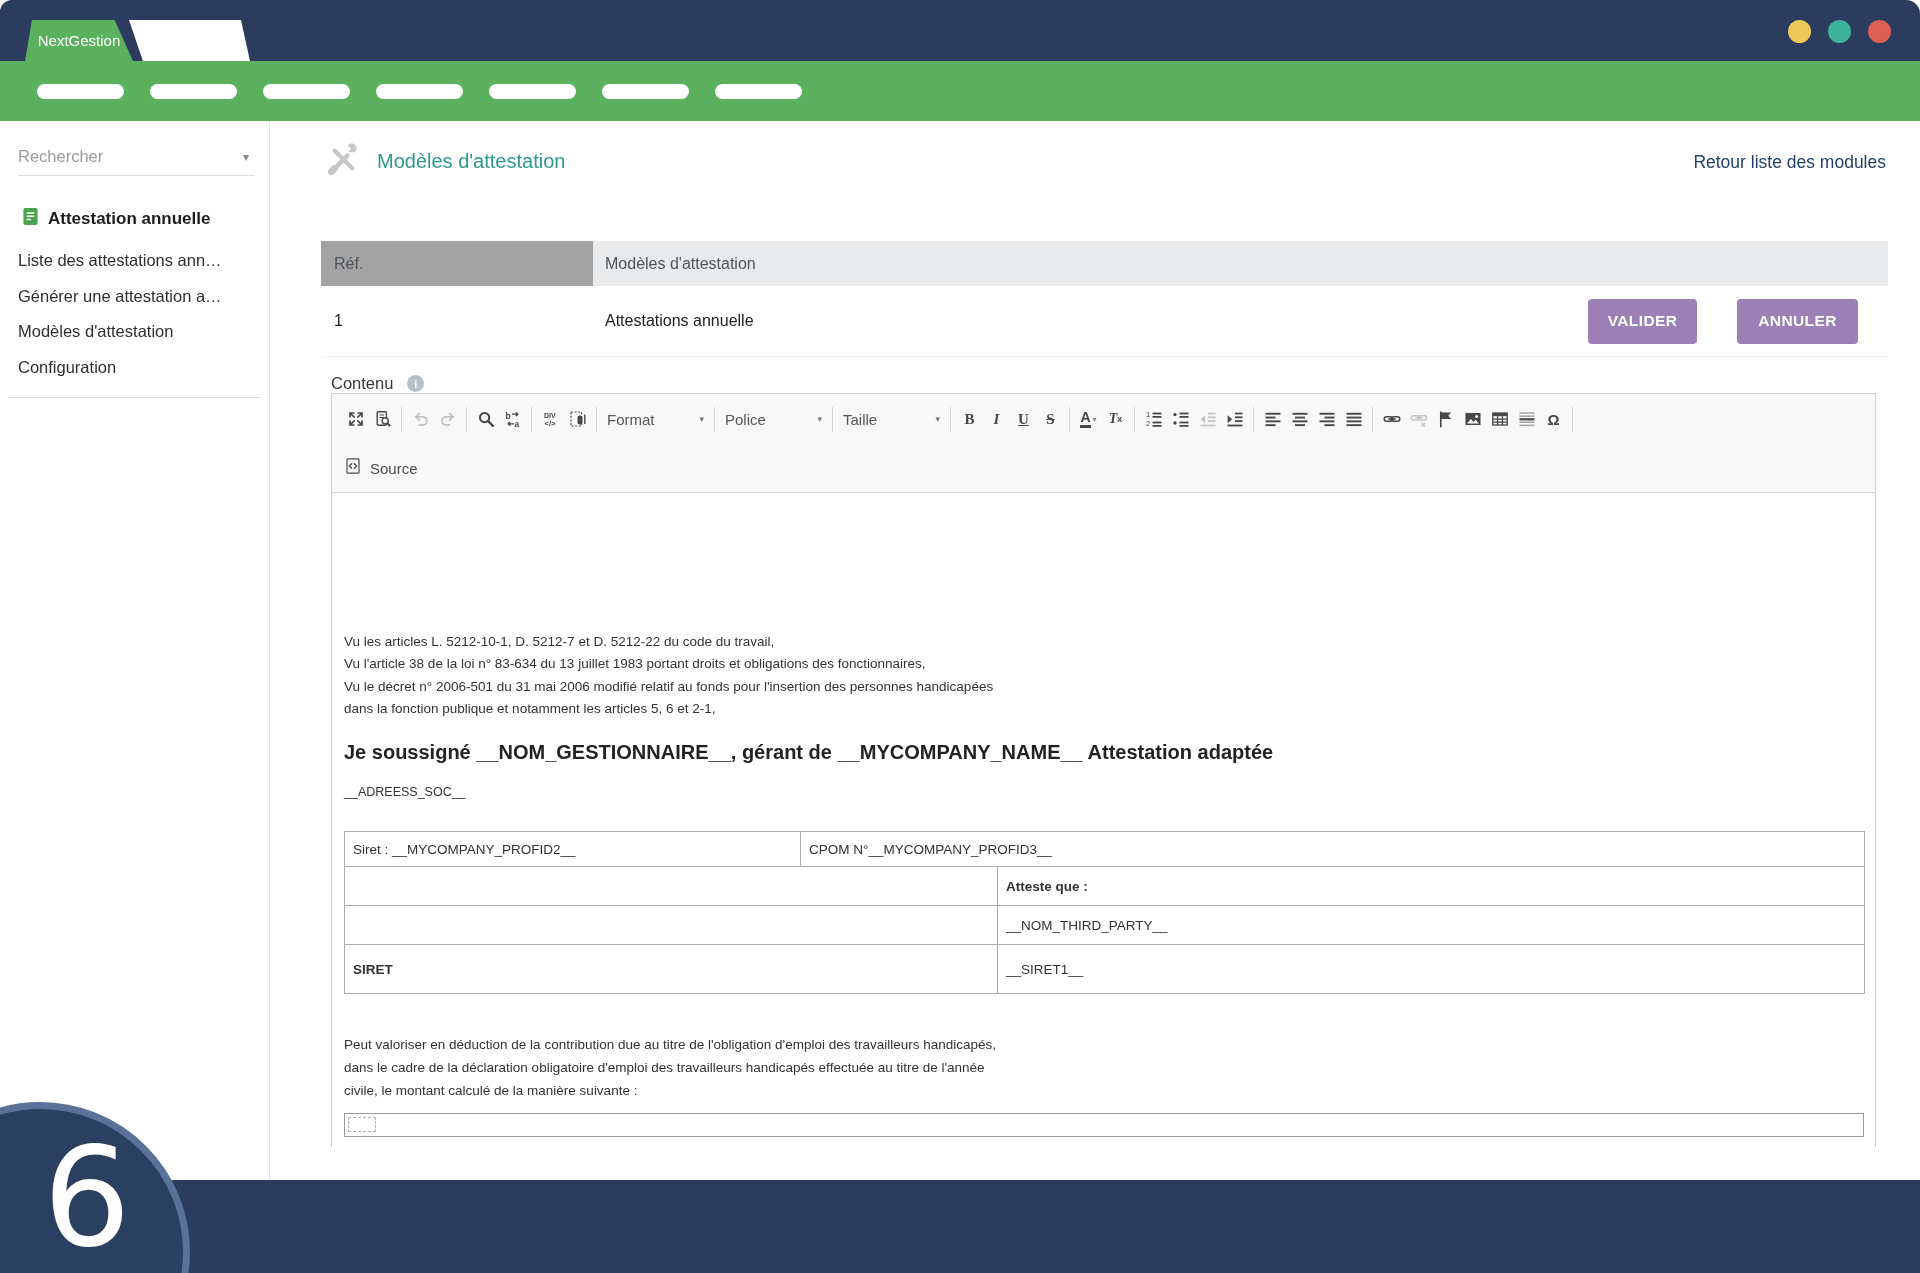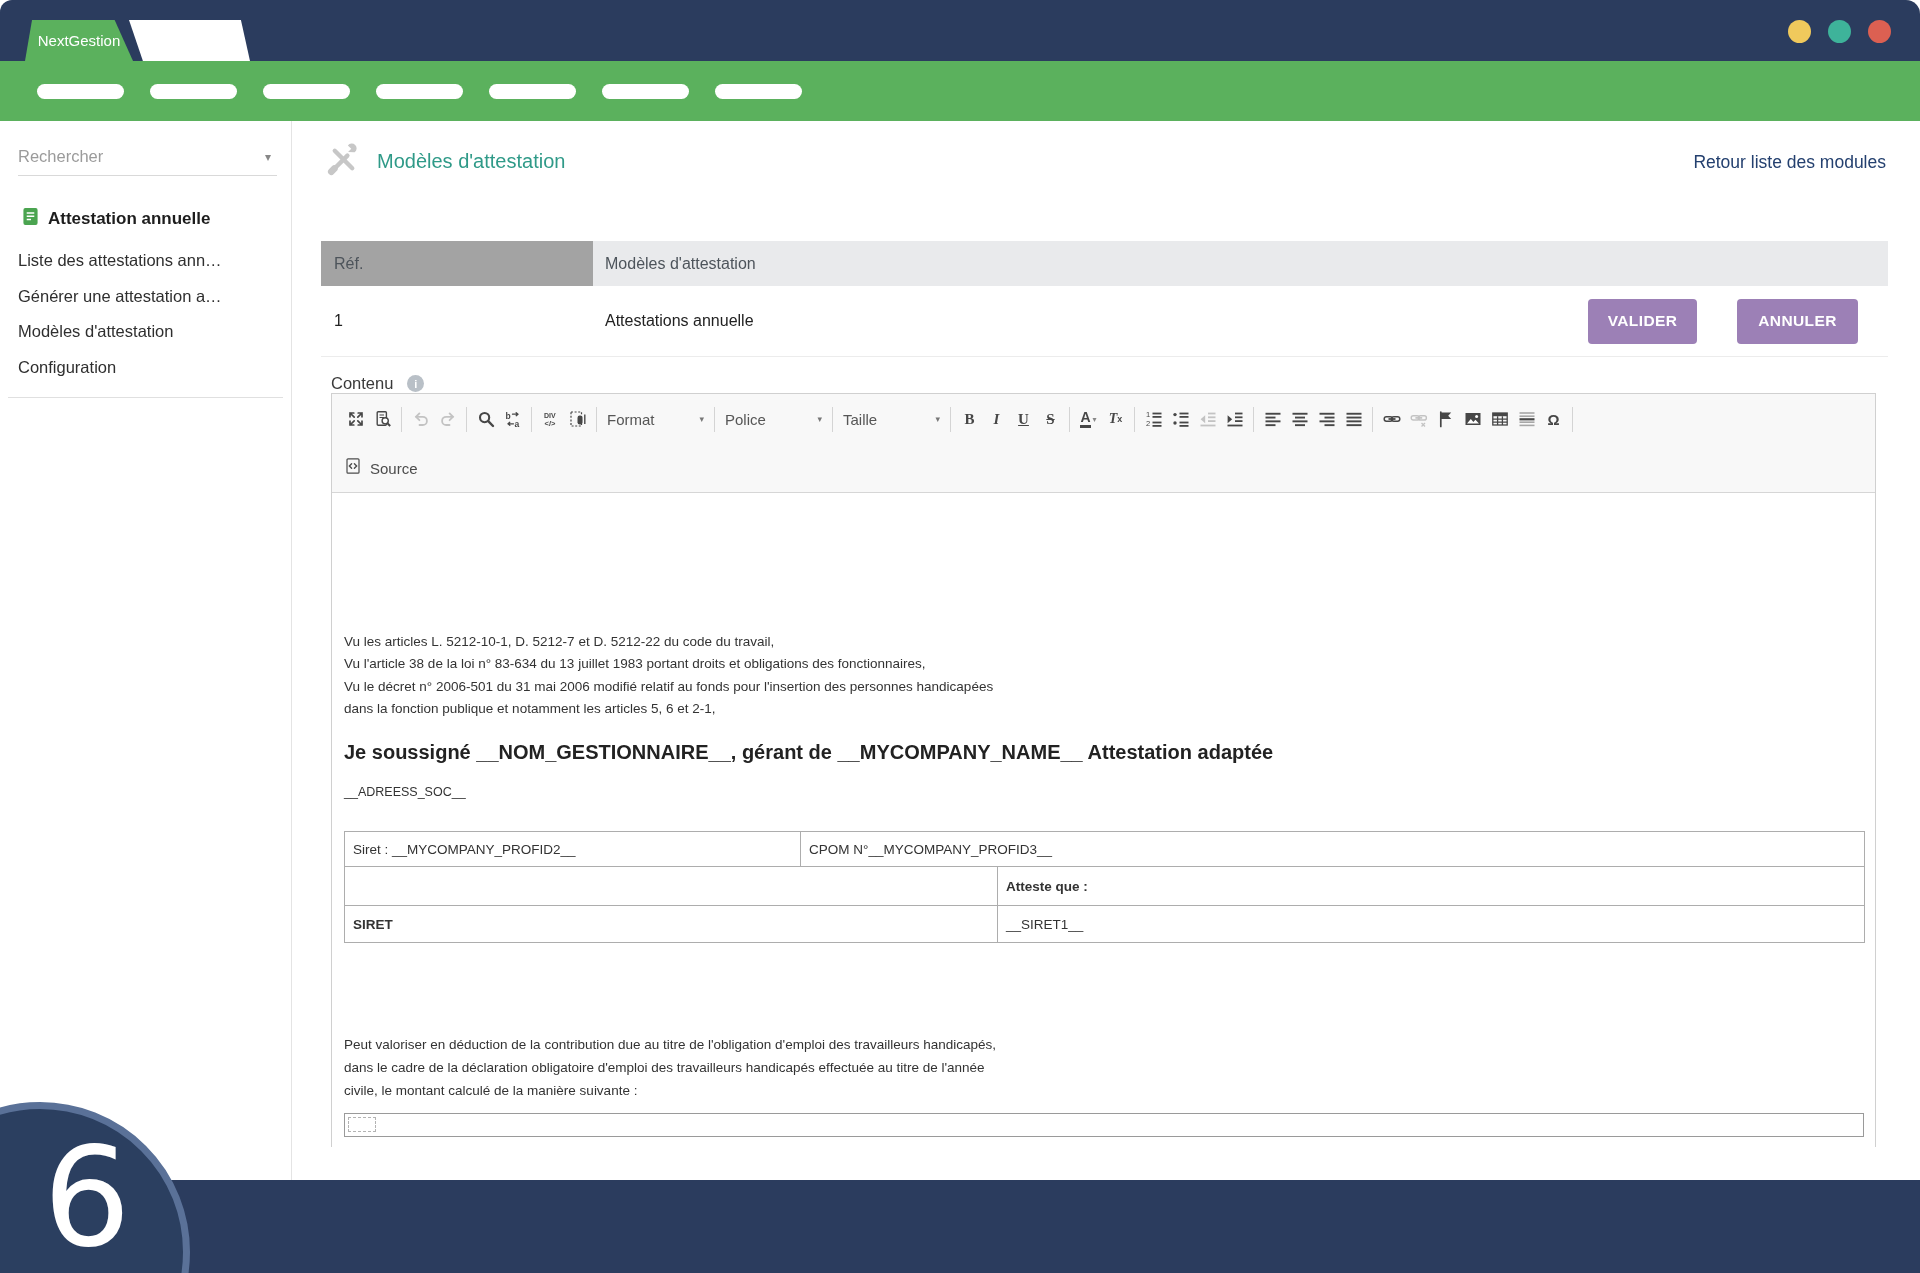--- a/index.html
+++ b/index.html
@@ -17,21 +17,21 @@
              clip-path:polygon(0 0,92.5% 0,100% 100%,11.5% 100%);}
   .traffic{position:absolute;left:1788px;top:20px;display:flex;gap:17px;}
   .dot{width:23px;height:23px;border-radius:50%;display:inline-block;}
 
   
   .navbar{position:absolute;left:0;top:61px;width:1920px;height:60px;background:#5bb15d;
           display:flex;align-items:center;padding-left:37px;gap:26px;box-sizing:border-box;}
   .pill{width:87px;height:15px;border-radius:8px;background:#fff;flex:0 0 auto;}
 
   
-  .sidebar{position:absolute;left:0;top:121px;width:292px;height:1059px;background:#fff;
+  .sidebar{position:absolute;left:0;top:121px;width:270px;height:1059px;background:#fff;
            border-right:1px solid #e4e4e4;box-sizing:border-box;}
   .search{margin:26px 14px 0 18px;padding-bottom:9px;border-bottom:1px solid #d9d9d9;
           display:flex;align-items:center;}
   .search .ph{color:#9b9b9b;font-size:16.5px;flex:1;}
   .search .caret{color:#888;font-size:12px;padding-right:6px;}
   .side-section{margin-top:31px;padding-left:22px;display:flex;align-items:center;gap:9px;}
   .side-section .lbl{font-size:17px;font-weight:bold;color:#1d1d1d;}
   .side-list{list-style:none;margin:13px 0 0 0;padding:0 0 0 18px;}
   .side-item{font-size:16.5px;color:#2f2f2f;line-height:35.5px;cursor:pointer;}
   .side-divider{margin:12px 8px 0 8px;border-top:1px solid #e0e0e0;}
@@ -90,21 +90,21 @@
   .doc-subject{position:absolute;top:248px;left:12px;font-size:20px;font-weight:bold;color:#222;}
   .doc-address{position:absolute;top:292px;left:12px;font-size:12.5px;color:#333;}
   .doc-table{position:absolute;top:338px;left:12px;right:10px;font-size:13.5px;color:#333;}
   .dt-row{display:flex;}
   .dt-row + .dt-row{margin-top:-1px;}
   .dt-c{border:1px solid #adadad;box-sizing:border-box;display:flex;align-items:center;
         padding-left:8px;}
   .dt-c + .dt-c{margin-left:-1px;}
   .dt-r1 .dt-c{height:36px;}
   .dt-rx .dt-c{height:40px;}
-  .dt-r4 .dt-c{height:38px;}
+  .dt-r4 .dt-c{height:50px;}
   .dt-w1{width:457px;}
   .dt-wx{width:654px;}
   .dt-fill{flex:1;}
   .dt-bold{font-weight:bold;}
   .doc-closing{position:absolute;top:540px;left:12px;font-size:13.5px;line-height:23px;color:#333;}
   .doc-cutoff{position:absolute;top:620px;left:12px;right:11px;height:24px;border:1px solid #9a9a9a;
               box-sizing:border-box;}
   .doc-cutoff .dash{margin:3px 0 0 3px;width:26px;height:13px;border:1px dashed #b3b3b3;}
 
   
@@ -528,20 +528,24 @@
 
       <div class="doc-table">
         <div class="dt-row dt-r1">
           <div class="dt-c dt-w1">Siret : __MYCOMPANY_PROFID2__</div>
           <div class="dt-c dt-fill">CPOM N°__MYCOMPANY_PROFID3__</div>
         </div>
         <div class="dt-row dt-rx">
           <div class="dt-c dt-wx"></div>
           <div class="dt-c dt-fill dt-bold">Atteste que :</div>
         </div>
+        <div class="dt-row dt-rx">
+          <div class="dt-c dt-wx"></div>
+          <div class="dt-c dt-fill">__NOM_THIRD_PARTY__</div>
+        </div>
         <div class="dt-row dt-r4">
           <div class="dt-c dt-wx dt-bold">SIRET</div>
           <div class="dt-c dt-fill">__SIRET1__</div>
         </div>
       </div>
 
       <div class="doc-closing">
 
       <div>Peut valoriser en déduction de la contribution due au titre de l'obligation d'emploi des travailleurs handicapés,</div>
           <div>dans le cadre de la déclaration obligatoire d'emploi des travailleurs handicapés effectuée au titre de l'année</div>

